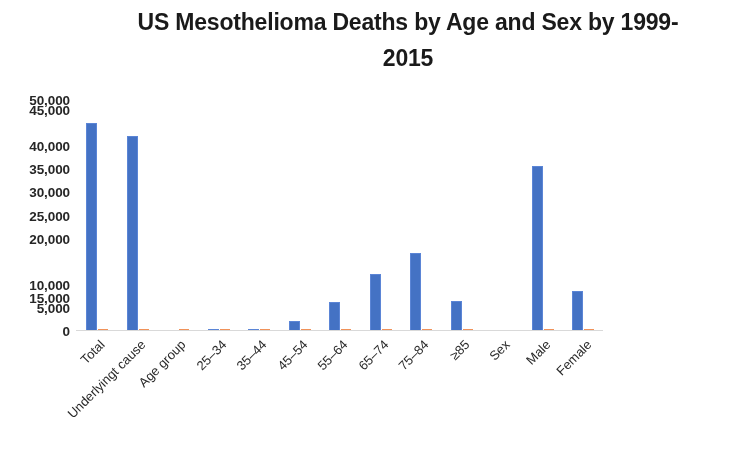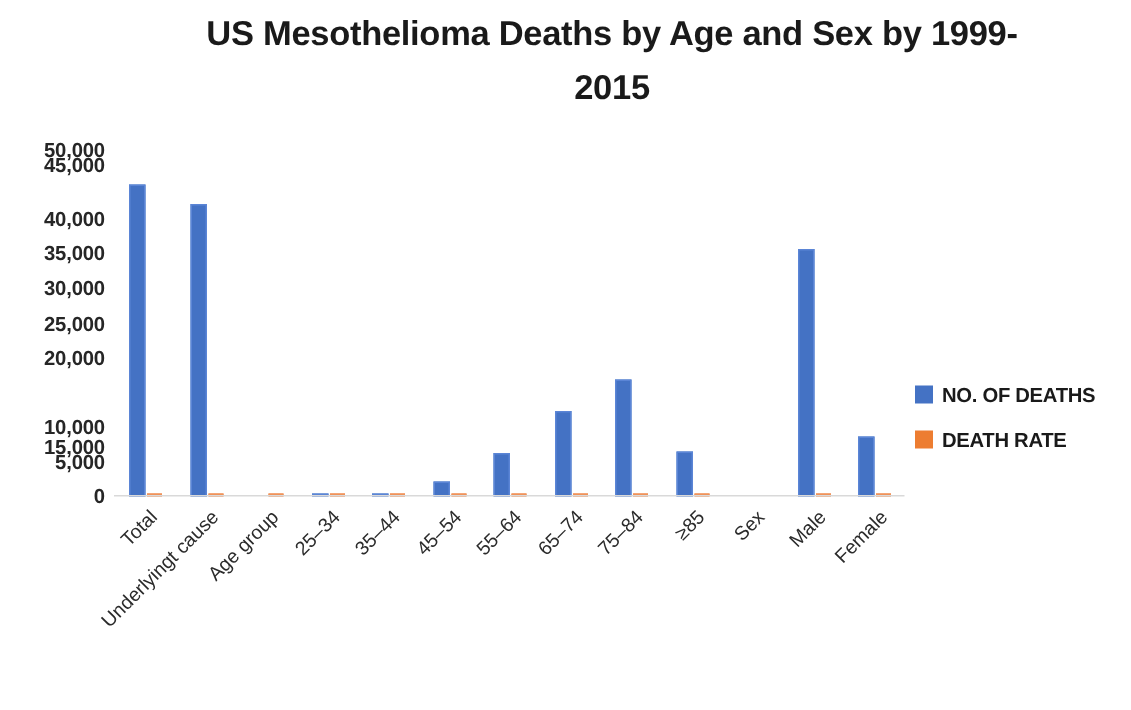--- a/index.html
+++ b/index.html
@@ -230,24 +230,14 @@
       <div class="xtick" style="left: 223.772px; transform: translateX(-100%) rotate(-45deg); transform-origin: right top;"><span>45–54</span></div>
       <div class="xtick" style="left: 264.311px; transform: translateX(-100%) rotate(-45deg); transform-origin: right top;"><span>55–64</span></div>
       <div class="xtick" style="left: 304.849px; transform: translateX(-100%) rotate(-45deg); transform-origin: right top;"><span>65–74</span></div>
       <div class="xtick" style="left: 345.388px; transform: translateX(-100%) rotate(-45deg); transform-origin: right top;"><span>75–84</span></div>
       <div class="xtick" style="left: 385.926px; transform: translateX(-100%) rotate(-45deg); transform-origin: right top;"><span>≥85</span></div>
       <div class="xtick" style="left: 426.465px; transform: translateX(-100%) rotate(-45deg); transform-origin: right top;"><span>Sex</span></div>
       <div class="xtick" style="left: 467.003px; transform: translateX(-100%) rotate(-45deg); transform-origin: right top;"><span>Male</span></div>
       <div class="xtick" style="left: 507.542px; transform: translateX(-100%) rotate(-45deg); transform-origin: right top;"><span>Female</span></div>
     </div>
 
-  <div id="legend">
-      <div class="legend-row">
-        <span class="legend-swatch" style="background: rgb(68, 114, 196);"></span>
-        <span class="legend-label">NO. OF DEATHS</span>
-      </div>
-      <div class="legend-row">
-        <span class="legend-swatch" style="background: rgb(237, 125, 49);"></span>
-        <span class="legend-label">DEATH RATE</span>
-      </div>
-    </div>
 
 </div>
 
 </body></html>

